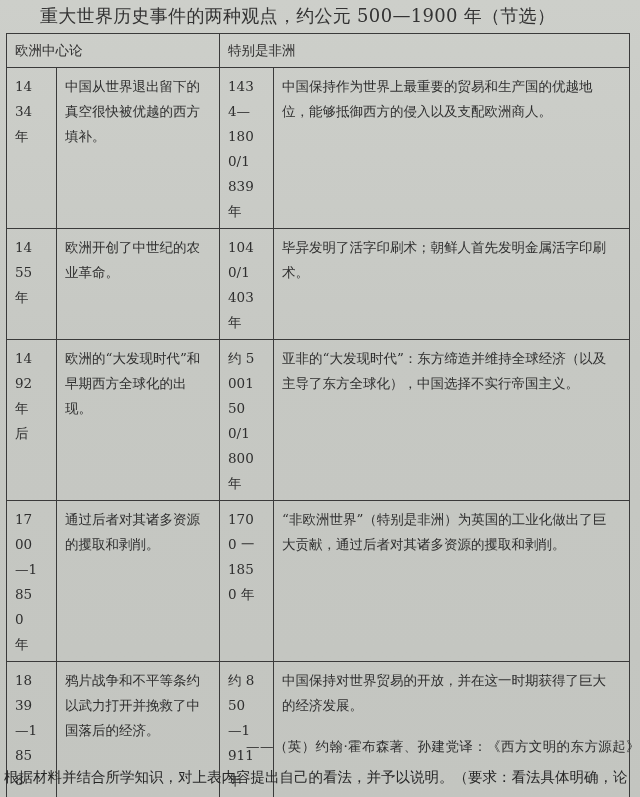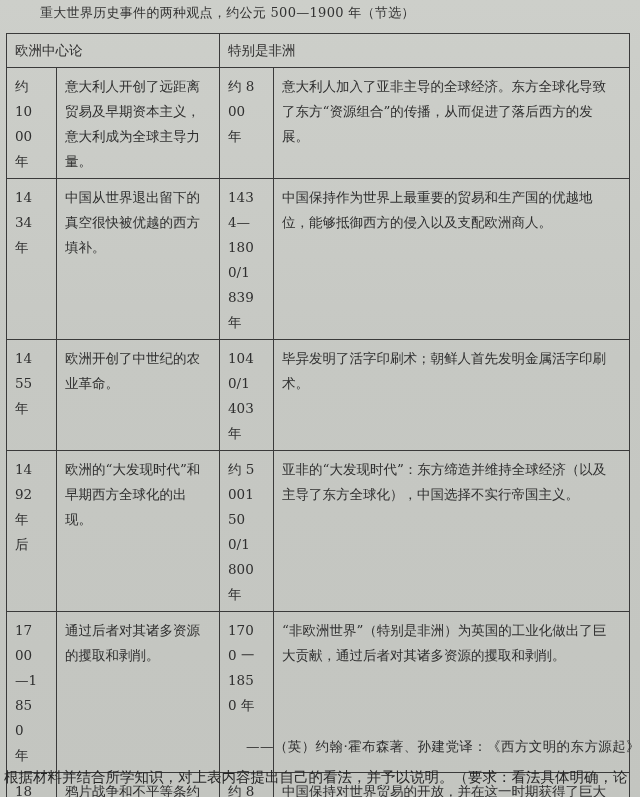--- a/index.html
+++ b/index.html
@@ -6,21 +6,21 @@
   body {
     width:640px; height:797px; overflow:hidden;
     background:#c9cbc6;
     background-image: linear-gradient(180deg,#cdcfca 0%,#c6c8c3 45%,#c3c5c0 100%);
     font-family:"DejaVu Serif","Liberation Serif",serif;
     color:#2c2c2c;
     position:relative;
   }
   .caption {
     position:absolute; left:40px; top:4px;
-    font-size:13px; letter-spacing:0.3px; color:#333;
+    font-size:18px; letter-spacing:0.3px; color:#333;
   }
   table.doc {
     position:absolute; left:6px; top:33px;
     width:624px; border-collapse:collapse;
     table-layout:fixed;
   }
   table.doc td {
     border:1.4px solid #3a3a3a;
     vertical-align:top;
     font-size:13.5px; line-height:25px;
@@ -53,26 +53,20 @@
     <col class="c1">
       <col class="c2">
       <col class="c3">
       <col class="c4">
   </colgroup>
   <tbody>
       <tr class="head">
     <td colspan="2">欧洲中心论</td>
     <td colspan="2">特别是非洲</td>
   </tr>
-  <tr style="height:85px">
-    <td>约 1000 年</td>
-    <td>意大利人开创了远距离贸易及早期资本主义，意大利成为全球主导力量。</td>
-    <td>约 800 年</td>
-    <td>意大利人加入了亚非主导的全球经济。东方全球化导致了东方“资源组合”的传播，从而促进了落后西方的发展。</td>
-  </tr>
   <tr style="height:78px">
     <td>1434 年</td>
     <td>中国从世界退出留下的真空很快被优越的西方填补。</td>
     <td>1434—1800/1839 年</td>
     <td>中国保持作为世界上最重要的贸易和生产国的优越地位，能够抵御西方的侵入以及支配欧洲商人。</td>
   </tr>
   <tr style="height:67px">
     <td>1455 年</td>
     <td>欧洲开创了中世纪的农业革命。</td>
     <td>1040/1403 年</td>

